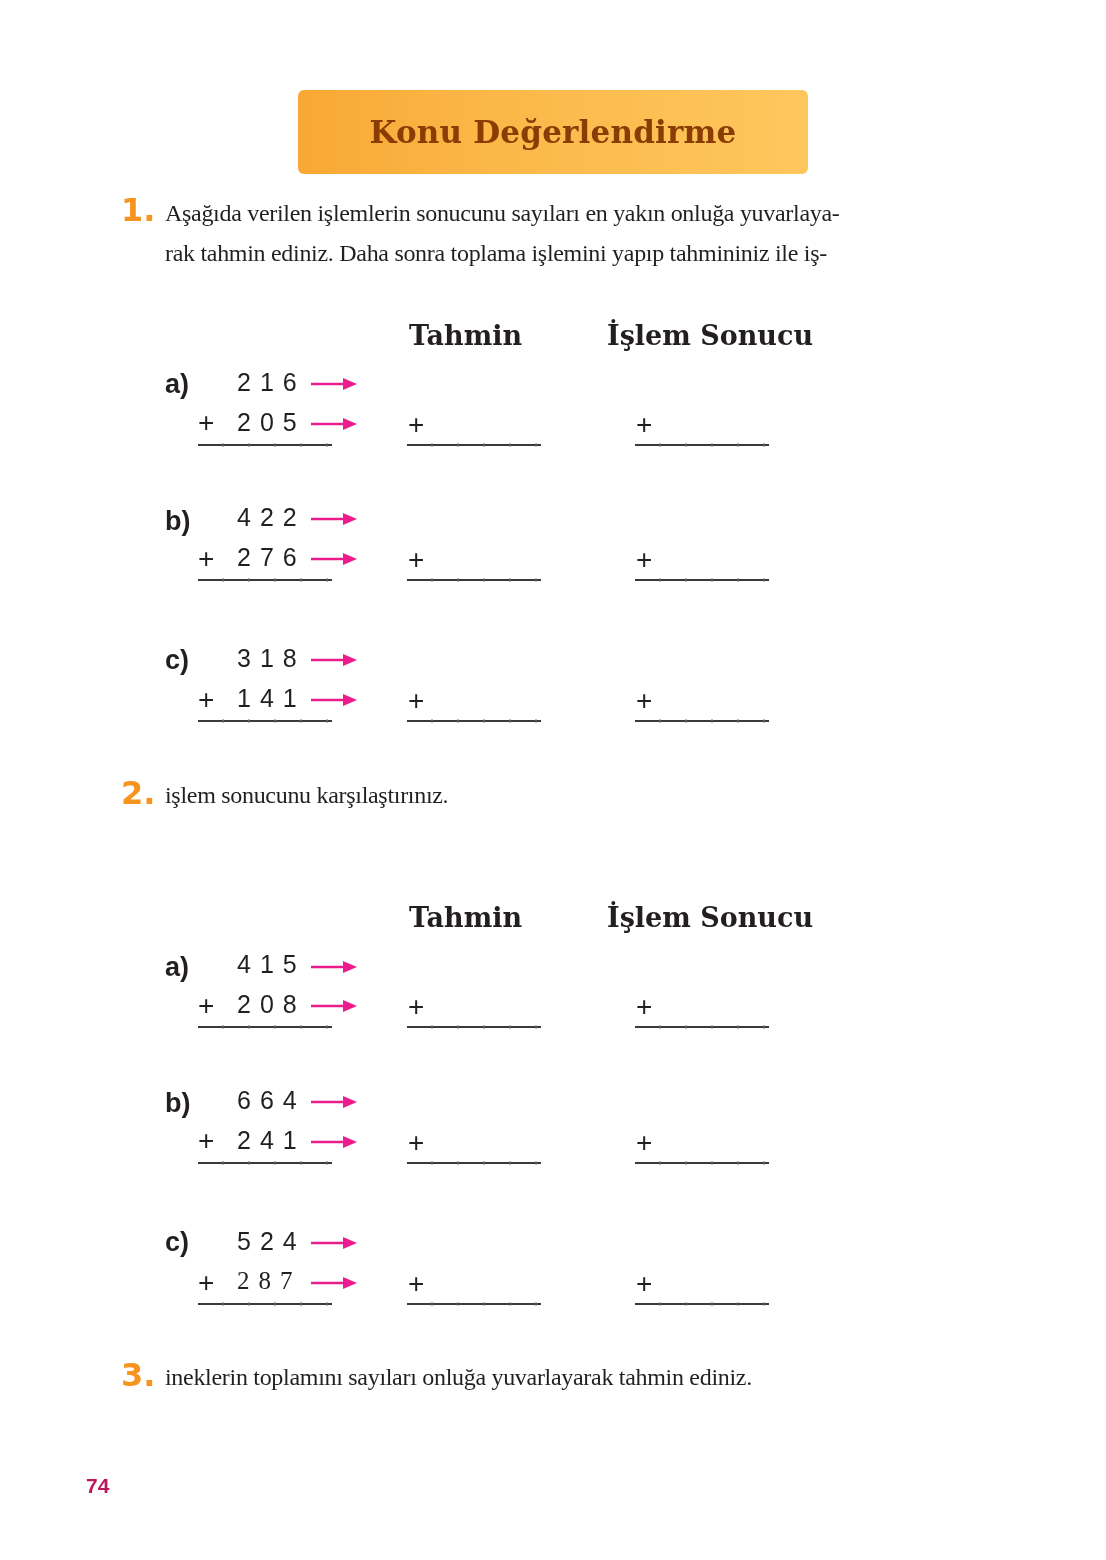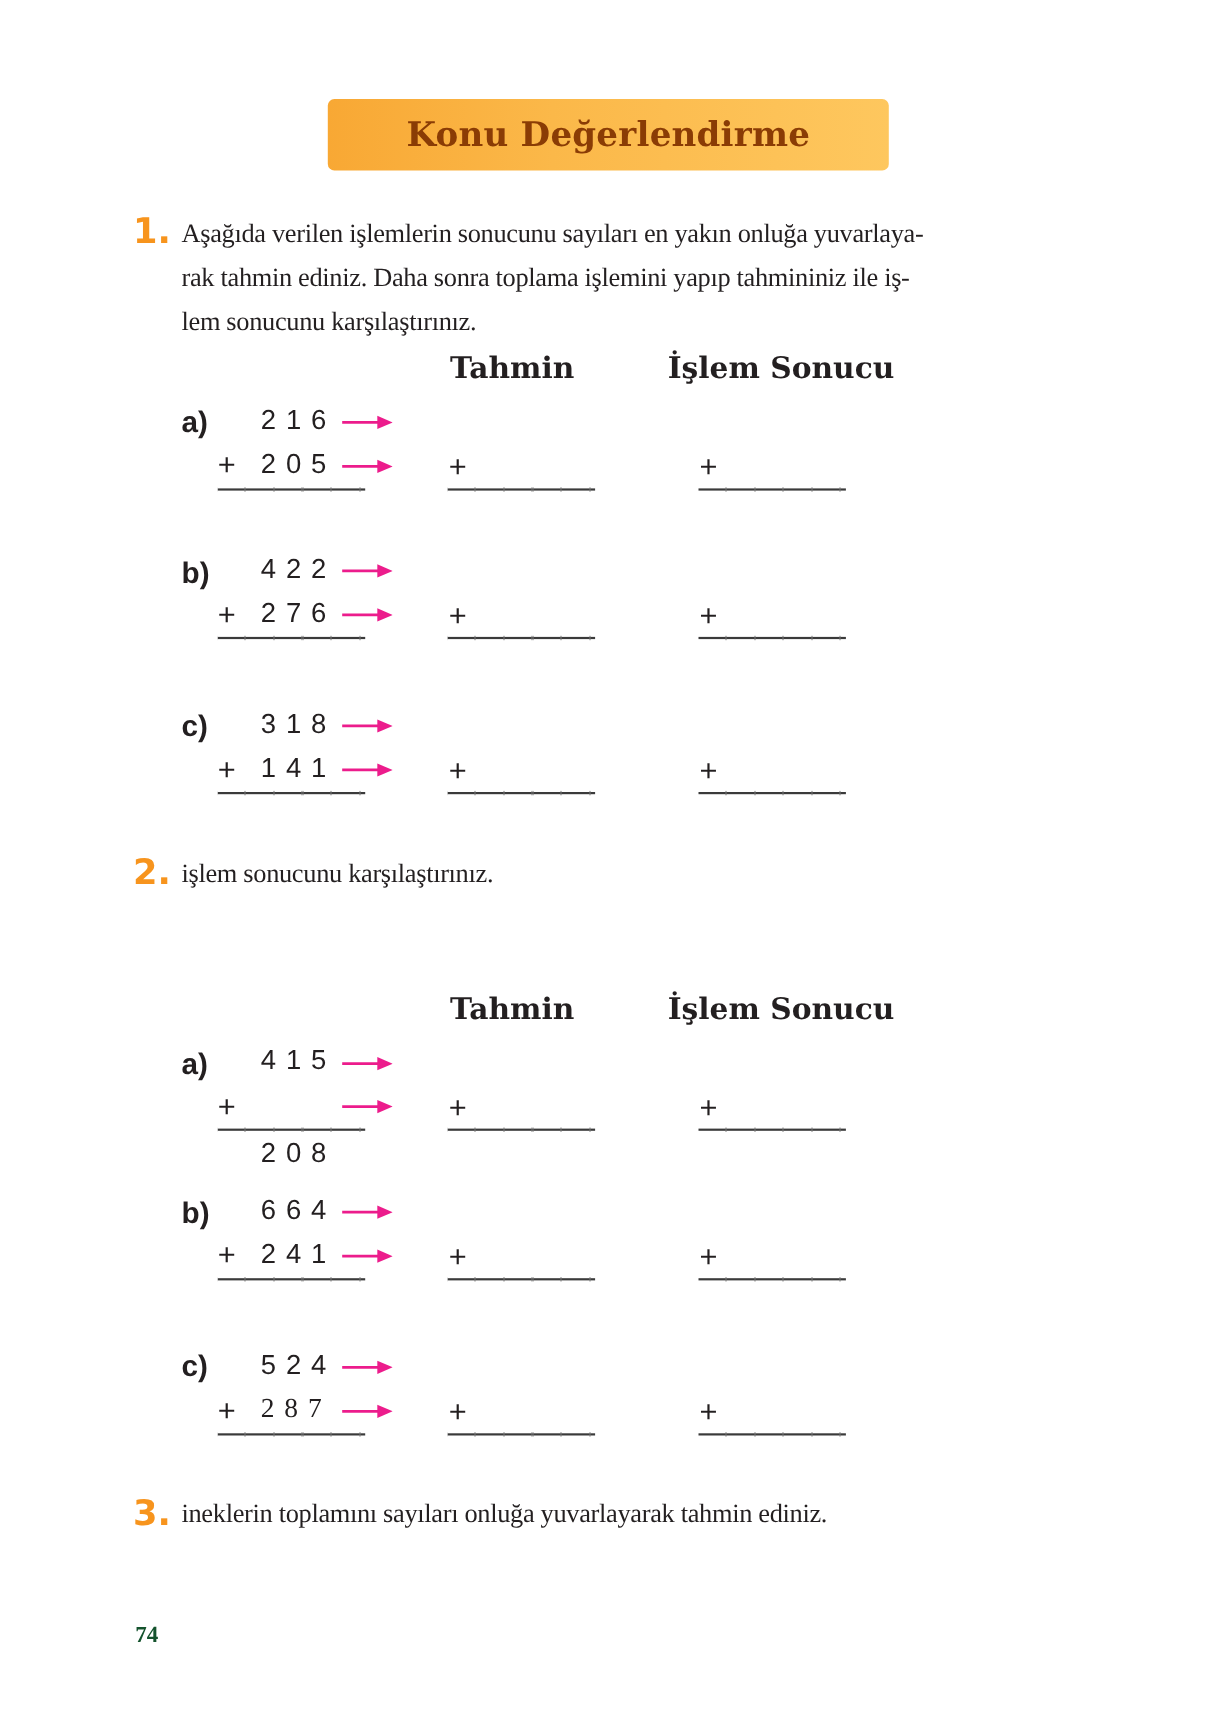--- a/index.html
+++ b/index.html
@@ -1,18 +1,18 @@
 <!DOCTYPE html>
 <html><head>
 <meta charset="utf-8">
 <style>
   html, body { margin: 0; padding: 0; background: #ffffff; }
   body { width: 1106px; height: 1560px; position: relative; overflow: hidden;
          font-family: "DejaVu Serif", "Liberation Serif", serif; color: #231f20; }
-  .title-banner { position: absolute; left: 298px; top: 90px; width: 510px; height: 65px;
+  .title-banner { position: absolute; left: 298px; top: 90px; width: 510px; height: 84px;
     border-radius: 6px; background: linear-gradient(90deg, #f8a834 0%, #fbb849 40%, #fec75e 100%);
     display: flex; align-items: center; justify-content: center; }
   .title-banner span { font-family: "DejaVu Serif", serif; font-weight: bold; font-size: 31px;
     color: #8a3c05; letter-spacing: 0.2px; }
 
   .q-num { position: absolute; font-family: "DejaVu Sans", sans-serif; font-weight: bold;
     font-size: 32px; color: #f7941d; }
   .q-text { position: absolute; left: 165px; width: 860px; font-size: 24px; line-height: 40px;
     font-family: Liberation Serif, serif; color: #231f20; letter-spacing: -0.3px; }
   .q-text div { white-space: nowrap; }
@@ -23,35 +23,34 @@
   .label { position: absolute; font-family: "Liberation Sans", sans-serif; font-weight: bold;
     font-size: 27px; color: #231f20; }
   .num { position: absolute; font-family: "Liberation Sans", sans-serif; font-size: 25px;
     letter-spacing: 9px; color: #231f20; }
   .plus { position: absolute; font-family: "Liberation Sans", sans-serif; font-size: 28px; color: #231f20; }
   .arrow { position: absolute; width: 46px; height: 14px; }
   .rule { position: absolute; height: 2px; background: #3a3a3a; width: 134px; }
   .rule::after { content: ""; position: absolute; left: 0; right: 0; top: -1px; height: 4px;
     background: repeating-linear-gradient(90deg, transparent 0 24px, #777 24px 26px); opacity: 0.5; }
 
-  .page-num { position: absolute; left: 86px; top: 1474px; font-family: Liberation Serif, serif;
-    font-weight: bold; font-size: 21px; color: #14532d; margin-left: 37px; }
+  .page-num { position: absolute; left: 86px; top: 1474px; font-family: Liberation Sans, sans-serif;
+    font-weight: bold; font-size: 21px; color: #be185d; }
 </style>
 </head>
 <body>
 
 <div class="title-banner">
   <span>Konu Değerlendirme</span>
 </div>
 
 <span class="q-num" style="left:121px; top:191px;">1.</span>
 <div class="q-text" style="top:193px;">
   <div>Aşağıda verilen işlemlerin sonucunu sayıları en yakın onluğa yuvarlaya-</div>
   <div>rak tahmin ediniz. Daha sonra toplama işlemini yapıp tahmininiz ile iş-</div>
-  <div>lem sonucunu karşılaştırınız.</div>
 </div>
 <span class="col-head" style="left:409px; top:320px;">Tahmin</span>
 <span class="col-head" style="left:607px; top:320px;">İşlem Sonucu</span>
 
 <div id="q1-problems"></div>
 
 <span class="q-num" style="left:121px; top:774px;">2.</span>
 <div class="q-text" style="top:775px;">
   <div>işlem sonucunu karşılaştırınız.</div>
 </div>
@@ -126,21 +125,21 @@
 </div>
 
 <div>
   <span class="label" style="left:165px; top:952px;">a)</span>
   <span class="num" style="left:237px; top:950px;">415</span>
   <svg class="arrow" style="left:311px; top:960px;" viewBox="0 0 46 14">
       <line x1="0" y1="7" x2="36" y2="7" stroke="#ec1c8c" stroke-width="2.5"></line>
       <polygon points="32,1 46,7 32,13" fill="#ec1c8c"></polygon>
     </svg>
   <span class="plus" style="left:198px; top:990px;">+</span>
-  <span class="num" style="left:237px; top:990px;margin-top:44px;">208</span>
+  <span class="num" style="left:237px; top:990px;">208</span>
   <svg class="arrow" style="left:311px; top:999px;" viewBox="0 0 46 14">
       <line x1="0" y1="7" x2="36" y2="7" stroke="#ec1c8c" stroke-width="2.5"></line>
       <polygon points="32,1 46,7 32,13" fill="#ec1c8c"></polygon>
     </svg>
   <div class="rule" style="left:198px; top:1026px;"></div>
   <span class="plus" style="left:408px; top:991px;">+</span>
   <div class="rule" style="left:407px; top:1026px;"></div>
   <span class="plus" style="left:636px; top:991px;">+</span>
   <div class="rule" style="left:635px; top:1026px;"></div>
 </div>

